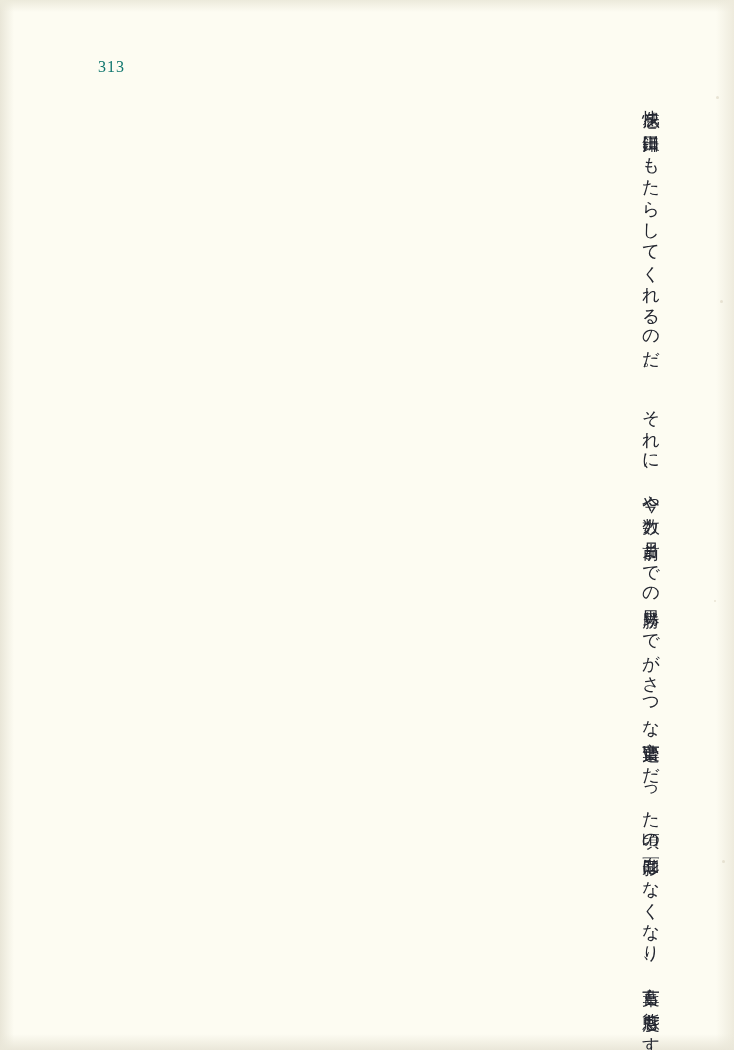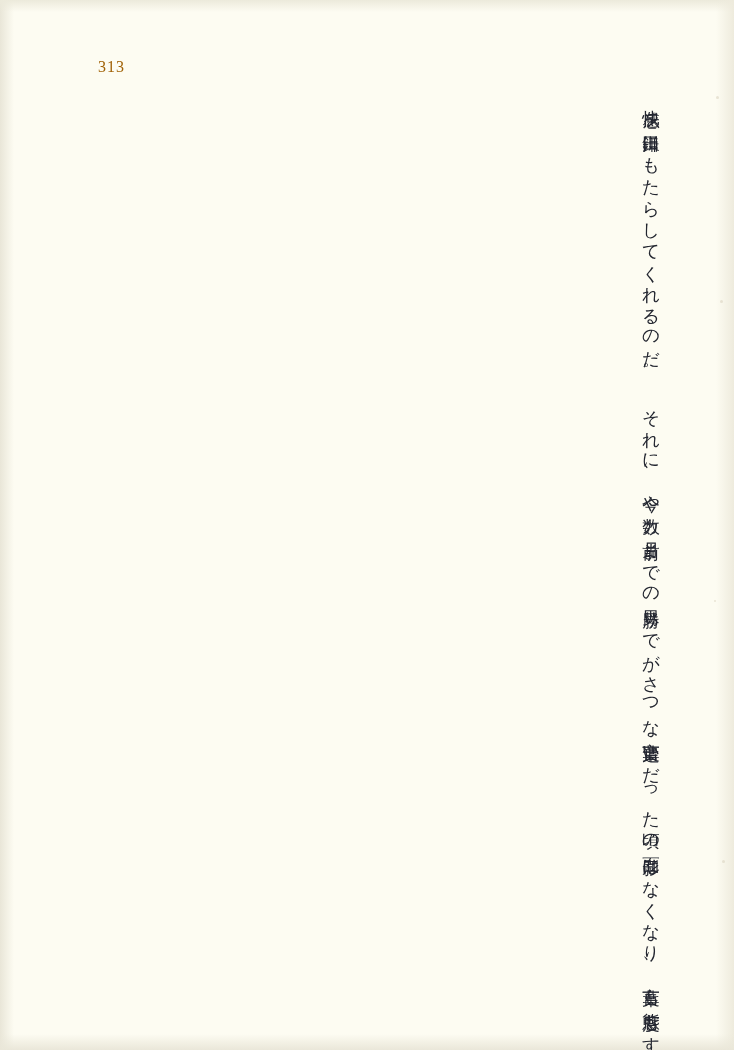--- a/index.html
+++ b/index.html
@@ -52,21 +52,21 @@
     background: linear-gradient(to top, #eae7d9, rgba(253,252,242,0));
     pointer-events: none;
   }
 
   .folio {
     position: absolute;
     top: 58px;
     left: 98px;
     font-family: "Liberation Serif", serif;
     font-size: 16px;
-    color: #a16207;
+    color: #0f766e;
     letter-spacing: 1px;
   }
 
   
   .text-block {
     position: absolute;
     top: 96px;
     right: 66px;
     height: 860px;
     width: 560px;

